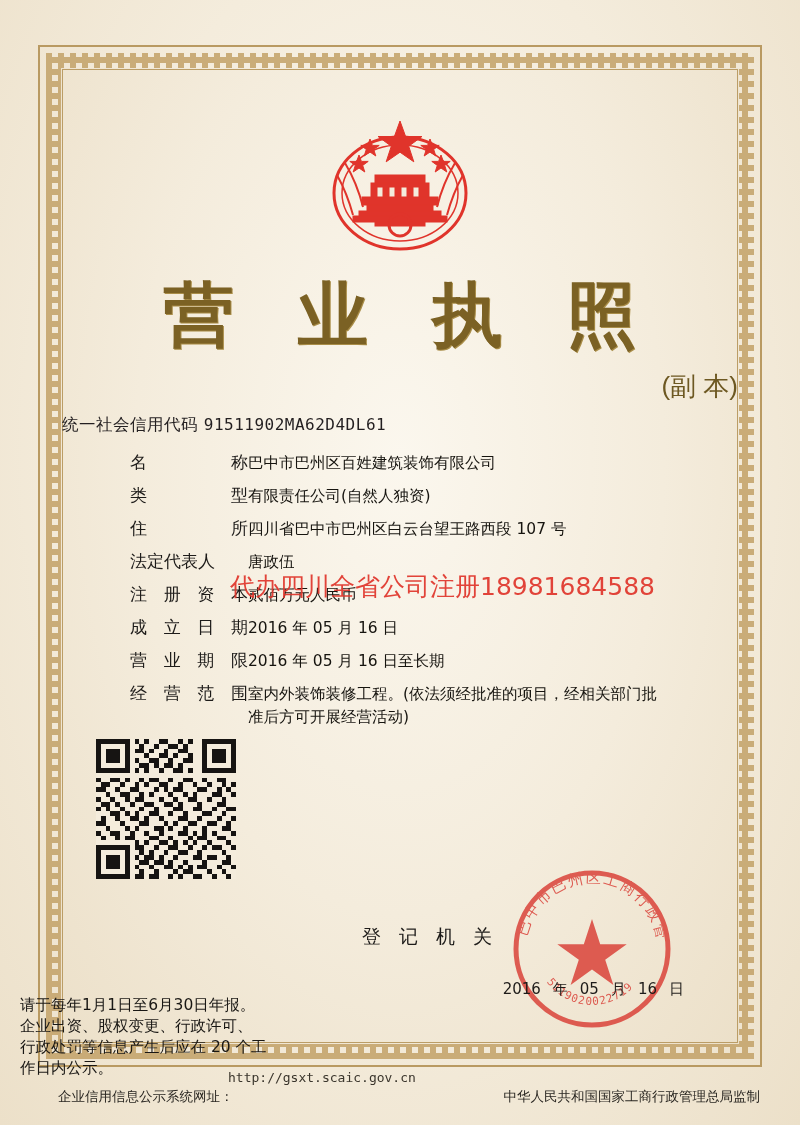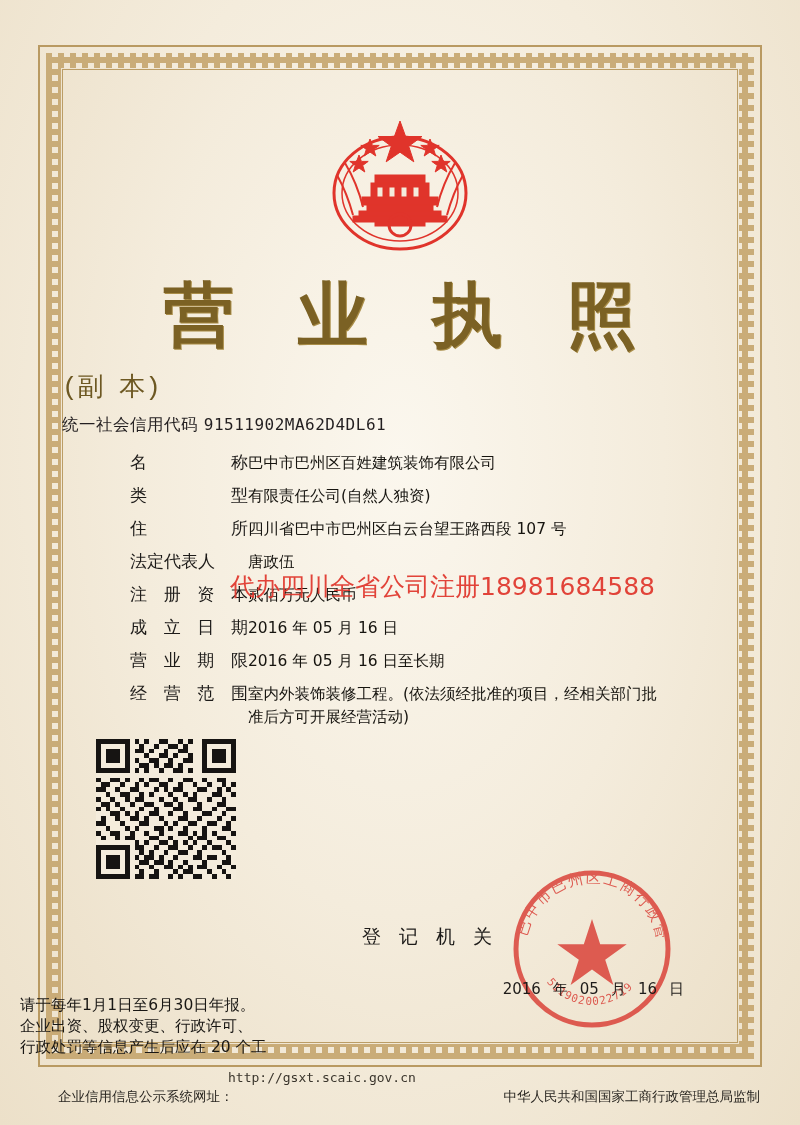--- a/index.html
+++ b/index.html
@@ -91,24 +91,24 @@
     letter-spacing: 20px;
     text-indent: 20px;
     color: #7b6124;
     text-shadow: 1px 1px 0 #a98d48;
   }
   .subtitle {
     position: absolute;
     top: 300px;
     left: 0;
     right: 0;
-    text-align: left;
+    text-align: right;
     font-size: 26px;
     color: #6d5822;
-    font-family: Liberation Mono, monospace;
+    font-family: Liberation Sans, sans-serif;
   }
   .credit-code {
     position: absolute;
     top: 345px;
     left: 0;
     right: 0;
     text-align: left;
     font-size: 16.5px;
     color: #231f20;
     font-family: "DejaVu Sans", "Liberation Sans", sans-serif;
@@ -621,20 +621,21 @@
       <span class="num">16</span>
       <span>日</span>
     </div>
 
   </div>
 
   <div class="notice">
     <div>请于每年1月1日至6月30日年报。</div>
     <div>企业出资、股权变更、行政许可、</div>
     <div>行政处罚等信息产生后应在 20 个工</div>
+    <div>作日内公示。</div>
   </div>
 
   <div class="footer-left">企业信用信息公示系统网址：</div>
   <div class="footer-url">http://gsxt.scaic.gov.cn</div>
   <div class="footer-right">中华人民共和国国家工商行政管理总局监制</div>
 
   <div class="watermark">代办四川全省公司注册18981684588</div>
 
 </div>
 

